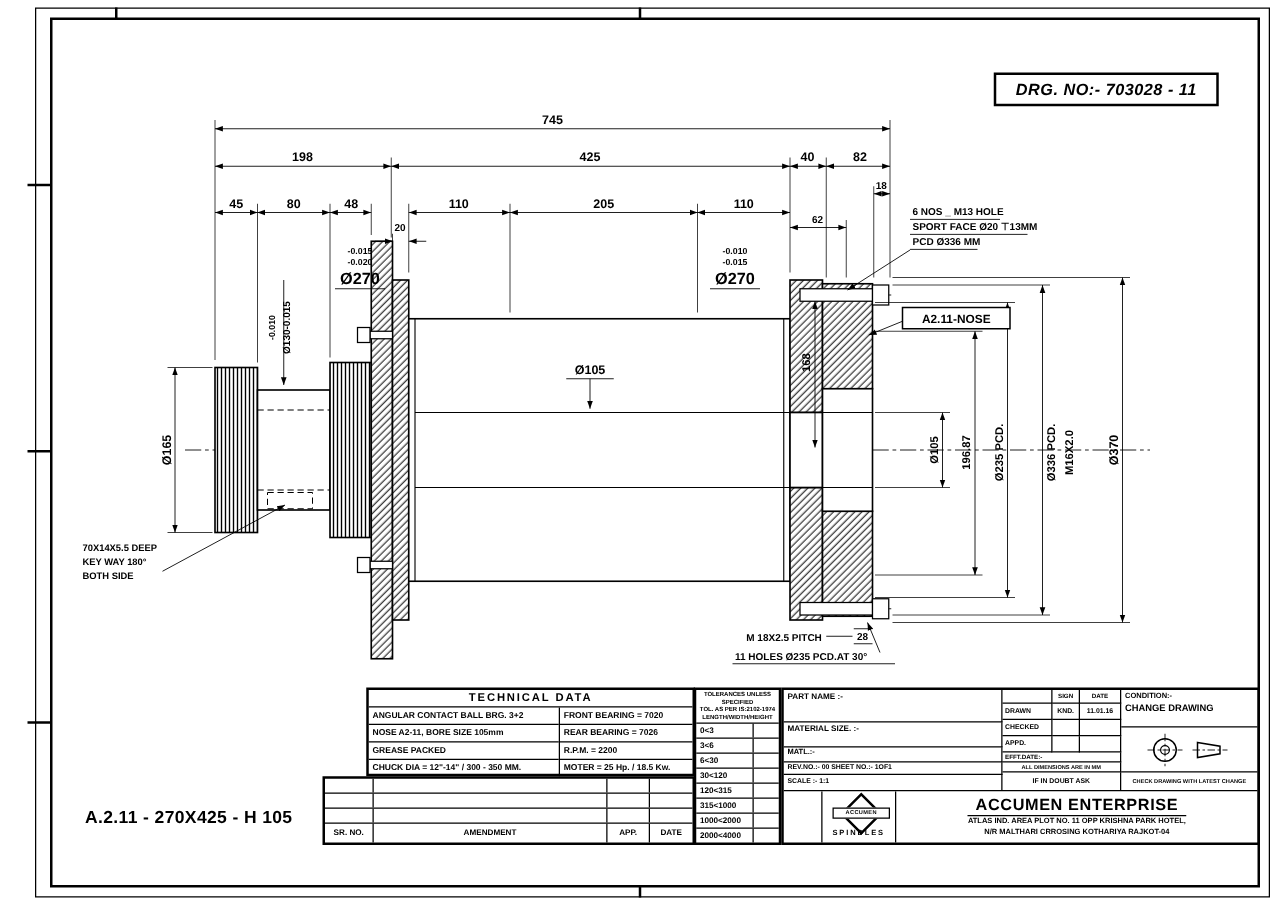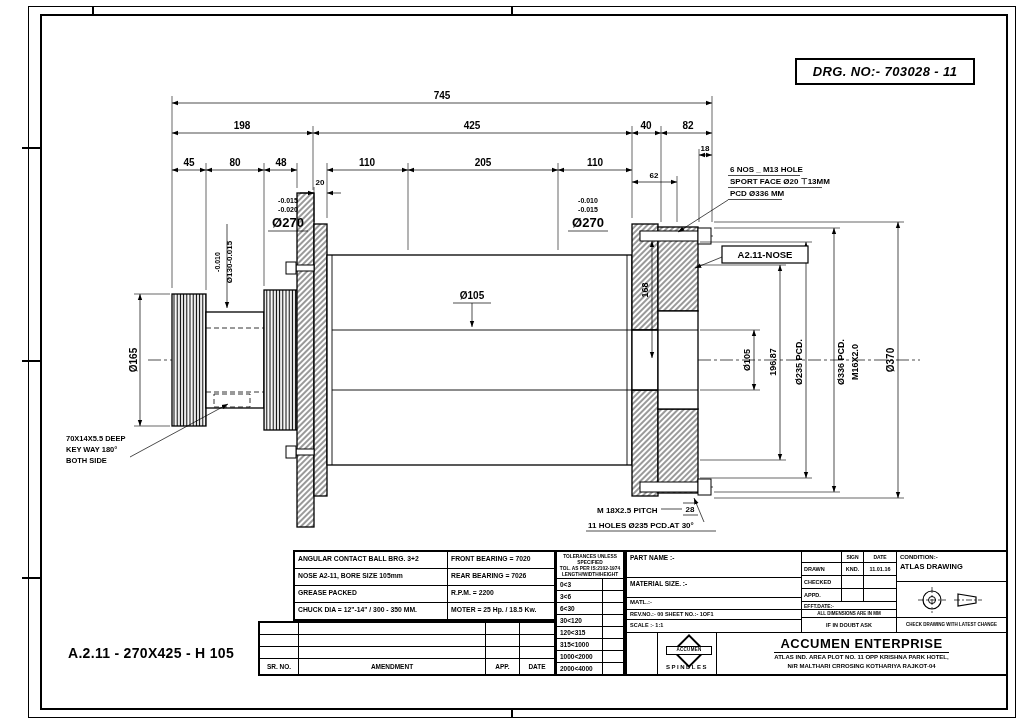--- a/index.html
+++ b/index.html
@@ -272,20 +272,21 @@
     <text class="tK" x="66" y="463">BOTH SIDE</text>
     <text class="tN" x="597" y="513">M 18X2.5 PITCH</text>
     <text class="tN" x="588" y="528">11 HOLES Ø235 PCD.AT 30°</text>
   </svg>
 
   <div class="abs drg-box">
     <span>DRG. NO:- 703028 - 11</span>
   </div>
 
   <div class="abs tech">
+    <div class="tech-head">TECHNICAL DATA</div>
     <div class="tech-body">
       <div class="tech-col tech-col-l">
         <div class="tcell">ANGULAR CONTACT BALL BRG. 3+2</div>
         <div class="tcell">NOSE A2-11, BORE SIZE 105mm</div>
         <div class="tcell">GREASE PACKED</div>
         <div class="tcell">CHUCK DIA  = 12"-14" / 300 - 350 MM.</div>
       </div>
       <div class="tech-col tech-col-r">
         <div class="tcell">FRONT  BEARING = 7020</div>
         <div class="tcell">REAR  BEARING = 7026</div>
@@ -380,21 +381,21 @@
     <div class="c tb-checked-d bR bB"></div>
     <div class="c tb-appd bR bB">APPD.</div>
     <div class="c tb-appd-s bR bB"></div>
     <div class="c tb-appd-d bR bB"></div>
     <div class="c tb-efft bR bB">EFFT.DATE:-</div>
     <div class="c tb-alldims bR bB">ALL DIMENSIONS ARE IN MM</div>
     <div class="c tb-doubt bR">IF IN DOUBT ASK</div>
 
     <div class="c tb-cond bB">
       <div class="lab">CONDITION:-</div>
-      <div class="val">ATLAS DRAWING</div>
+      <div class="val">CHANGE DRAWING</div>
     </div>
     <div class="c tb-proj bB">
       <svg width="100" height="32">
         <circle cx="30" cy="16" r="9" fill="none" stroke="#000" stroke-width="1.2"></circle>
         <circle cx="30" cy="16" r="3.5" fill="none" stroke="#000" stroke-width="1"></circle>
         <line x1="30" y1="3" x2="30" y2="29" stroke="#000" stroke-width=".7" stroke-dasharray="6 2 2 2"></line>
         <line x1="16" y1="16" x2="44" y2="16" stroke="#000" stroke-width=".7" stroke-dasharray="6 2 2 2"></line>
         <path d="M56,10 L74,13 L74,19 L56,22 Z" fill="none" stroke="#000" stroke-width="1.2"></path>
         <line x1="52" y1="16" x2="80" y2="16" stroke="#000" stroke-width=".7" stroke-dasharray="6 2 2 2"></line>
       </svg>

